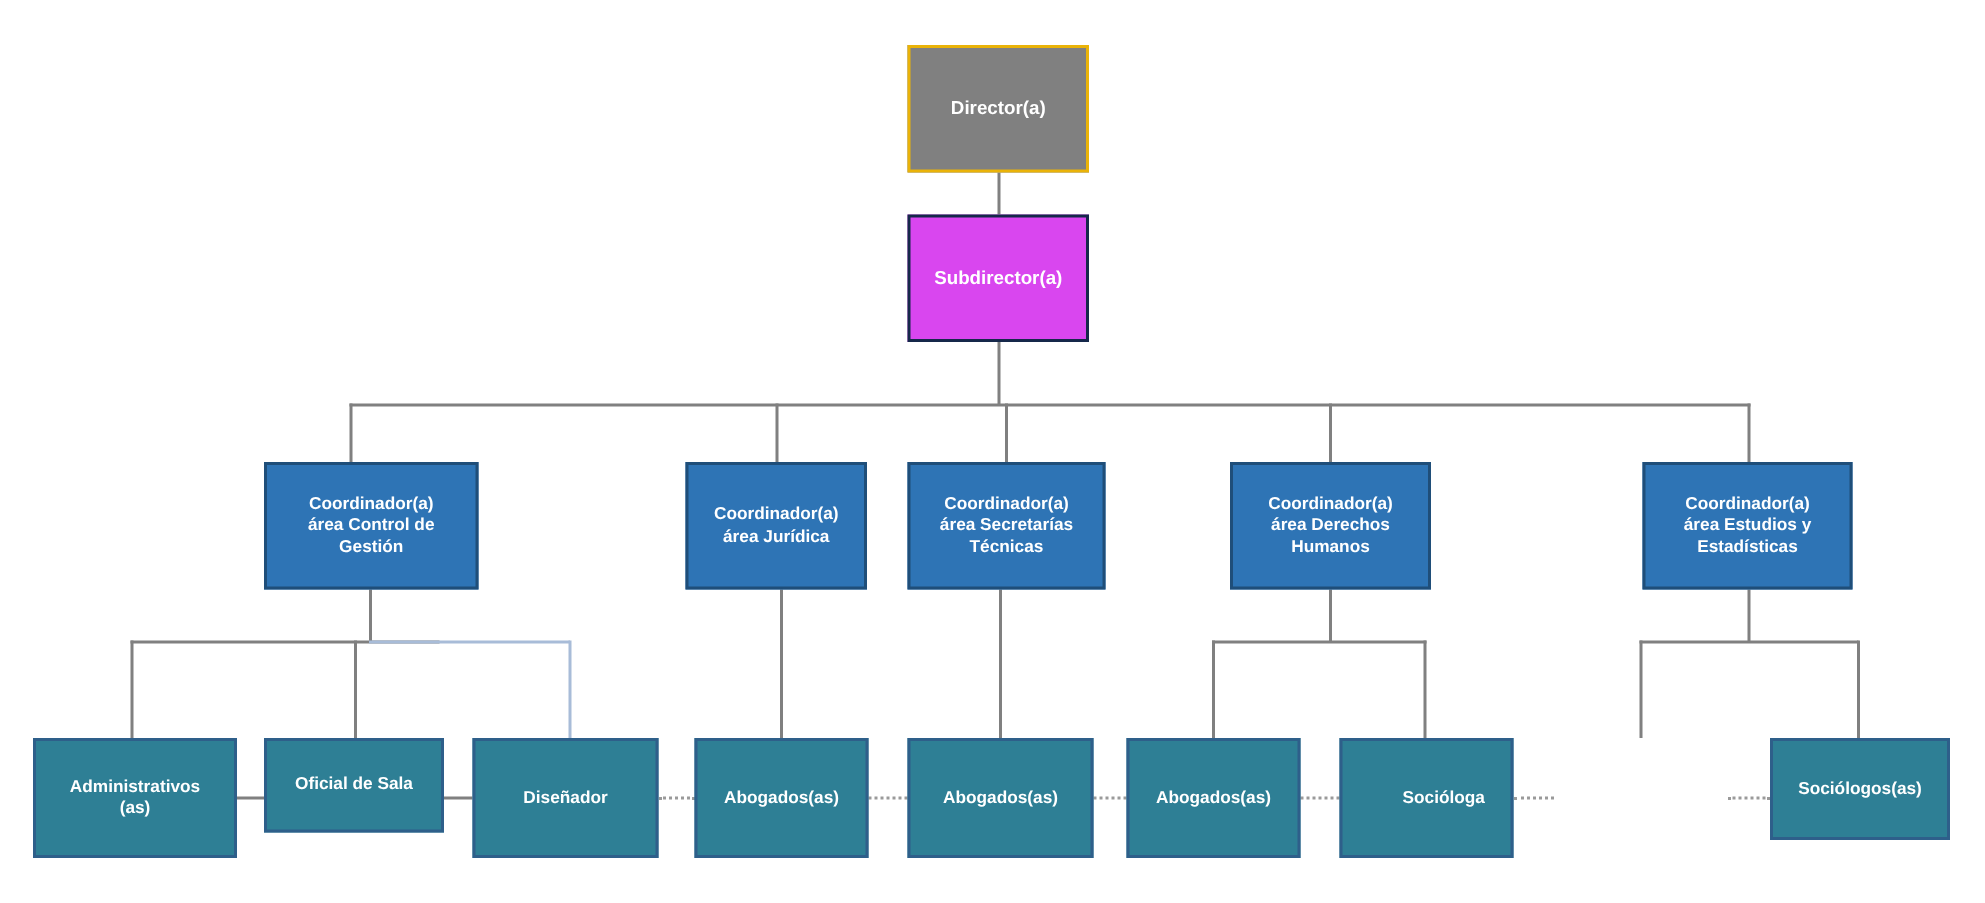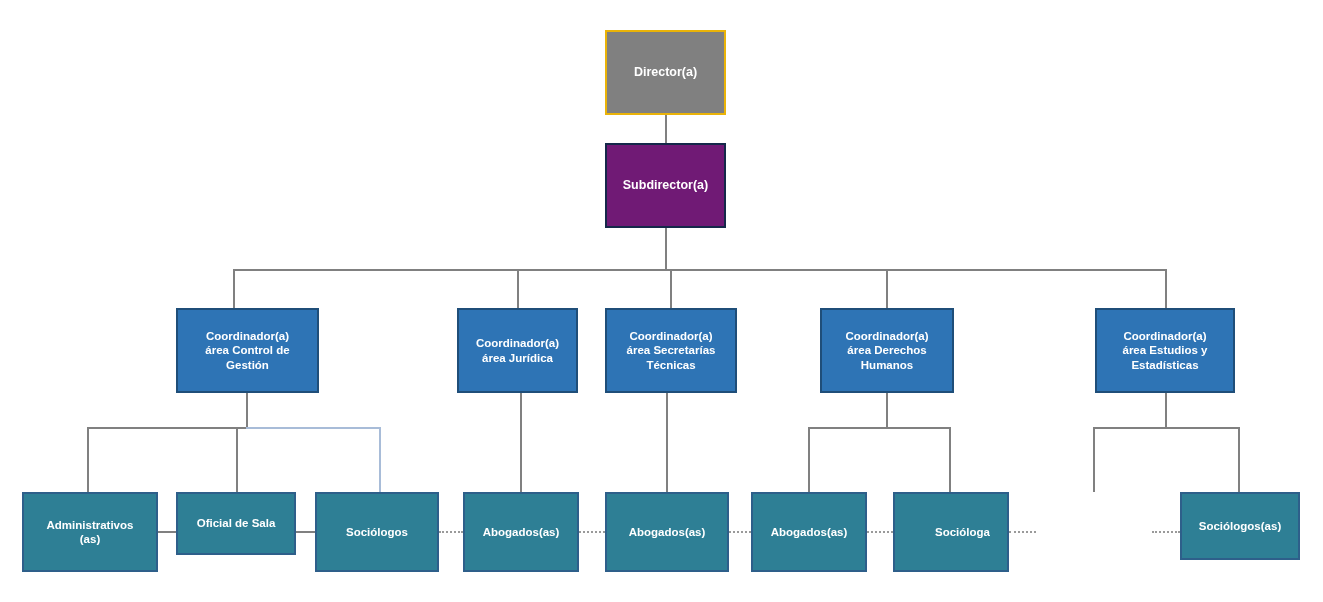--- a/index.html
+++ b/index.html
@@ -33,21 +33,21 @@
     display: block;
     padding: 0 4px;
     white-space: pre-line;
   }
   .node-director {
     background: #808080;
     border: 2px solid #eab308;
     font-size: 12.5px;
   }
   .node-subdirector {
-    background: #701a75;
+    background: #d946ef;
     border: 2px solid #15284a;
     font-size: 12.5px;
   }
   .node-coordinator {
     background: #2e74b5;
     border: 2px solid #1f4e79;
     font-size: 11.5px;
   }
   .node-staff {
     background: #2e7f95;
@@ -160,21 +160,21 @@
   </div>
 
   <div class="node node-staff" style="left:22px; top:492px; width:136px; height:80px;align-items:center;">
     <span class="label">Administrativos
 (as)</span>
   </div>
   <div class="node node-staff" style="left:176px; top:492px; width:120px; height:63px;">
     <span class="label">Oficial de Sala</span>
   </div>
   <div class="node node-staff" style="left:315px; top:492px; width:124px; height:80px;">
-    <span class="label">Sociólogos</span>
+    <span class="label">Diseñador</span>
   </div>
   <div class="node node-staff" style="left:463px; top:492px; width:116px; height:80px;">
     <span class="label">Abogados(as)</span>
   </div>
   <div class="node node-staff" style="left:605px; top:492px; width:124px; height:80px;">
     <span class="label">Abogados(as)</span>
   </div>
   <div class="node node-staff" style="left:751px; top:492px; width:116px; height:80px;">
     <span class="label">Abogados(as)</span>
   </div>

